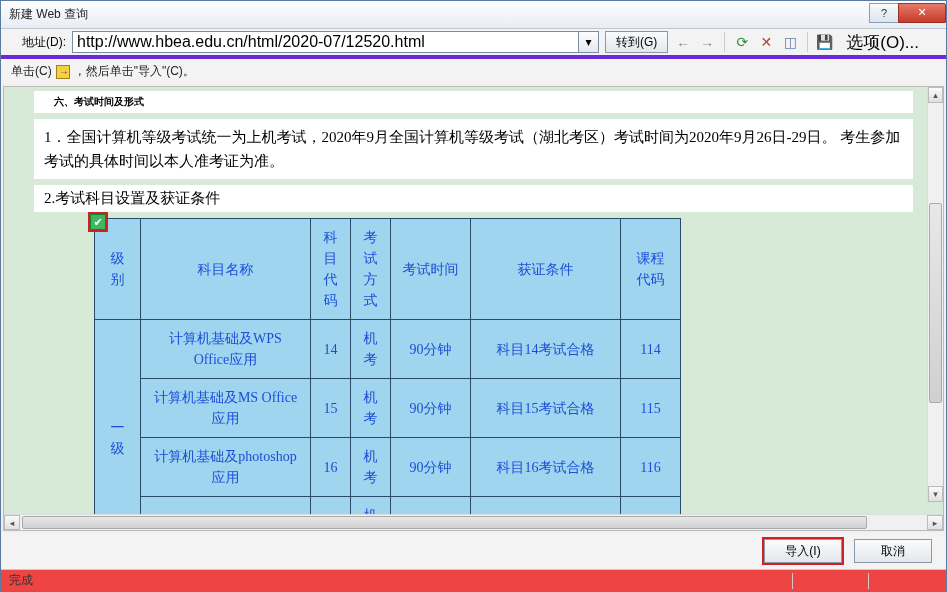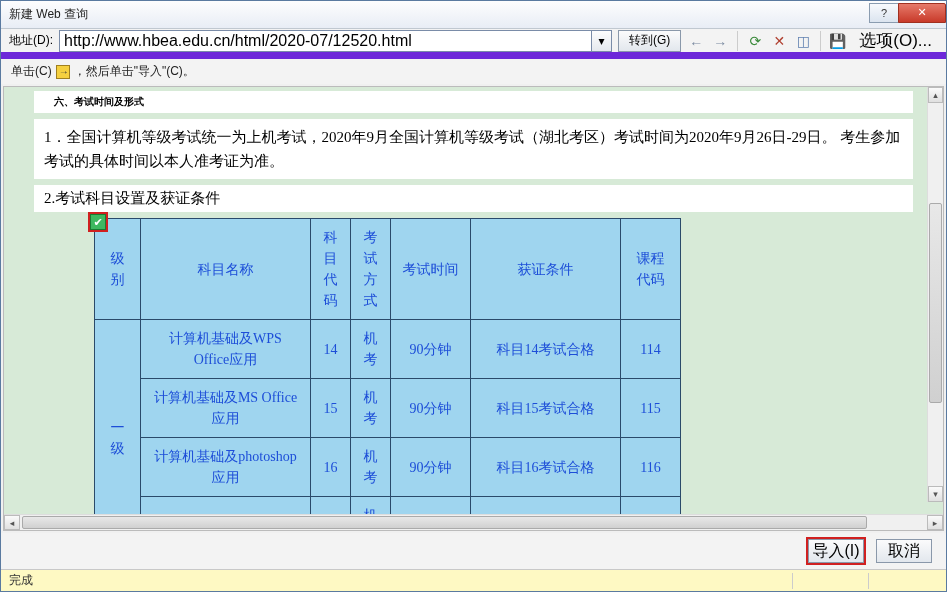--- a/index.html
+++ b/index.html
@@ -6,21 +6,21 @@
 body { font-family: "Microsoft YaHei", SimSun, Arial, sans-serif; font-size: 12px; background: #fff; }
 
 .window { width: 947px; height: 592px; border: 1px solid #5a7aa0; background: #f0f0f0; display: flex; flex-direction: column; position: relative; }
 
 .titlebar { height: 28px; background: linear-gradient(to bottom, #fdfdfe, #e8edf5); display: flex; align-items: center; padding: 0 0 0 8px; border-bottom: 1px solid #c0c8d0; }
 .titlebar-title { flex: 1; color: #222; font-size: 12px; }
 .titlebar-btns { display: flex; height: 22px; margin-top: -2px; }
 .titlebar-btn { width: 30px; height: 20px; border: 1px solid #8a9cb0; background: linear-gradient(#f8fafd,#dbe4ef); display: flex; align-items: center; justify-content: center; font-size: 11px; color: #333; margin-left: -1px; }
 .titlebar-close { width: 48px; background: linear-gradient(#e67a6a,#c83a2a); color: #fff; border: 1px solid #a03020; border-top-right-radius: 2px; }
 
-.toolbar { height: 30px; display: flex; align-items: center; padding: 4px 8px; gap: 6px; background: #f3f3f3; border-bottom: 7px solid #6d28d9; }
+.toolbar { height: 30px; display: flex; align-items: center; padding: 4px 21px; gap: 6px; background: #f3f3f3; border-bottom: 4px solid #6d28d9; }
 .addr-input-wrap { flex: 1; display: flex; }
 .addr-input { flex: 1; height: 22px; border: 1px solid #7a8ca8; padding: 0 4px; font-size: 16px; background: #fff; }
 .addr-dd { width: 20px; height: 22px; border: 1px solid #7a8ca8; border-left: none; background: linear-gradient(#fdfdfd,#e4e8ee); display: flex; align-items: center; justify-content: center; }
 .go-btn { height: 22px; padding: 0 10px; border: 1px solid #8a98aa; background: linear-gradient(#fbfbfc,#e2e7ed); font-size: 12px; }
 .nav-icon { width: 18px; height: 18px; display: flex; align-items: center; justify-content: center; color: #7a8aa0; font-size: 14px; }
 .sep { width: 1px; height: 20px; background: #ccc; margin: 0 2px; }
 .opt-btn { height: 22px; padding: 0 6px; border: none; background: transparent; font-size: 17px; display: flex; align-items: center; gap: 2px; }
 
 .instr-row { padding: 4px 10px; background: #f3f3f3; font-size: 12px; color: #222; display: flex; align-items: center; gap: 4px; }
 .yellow-arrow { display: inline-block; width: 14px; height: 14px; background: #f5d040; border: 1px solid #a08020; position: relative; }
@@ -45,24 +45,24 @@
 .vscroll-btn { height: 16px; background: linear-gradient(#fafafa,#e0e0e0); border: 1px solid #bbb; display:flex; align-items:center; justify-content:center; font-size:9px; color:#555;}
 .vscroll-track { position: absolute; top: 16px; bottom: 16px; left: 0; right: 0; }
 .vscroll-thumb { position: absolute; left: 1px; right: 1px; top: 100px; height: 200px; background: linear-gradient(#e8e8e8,#d0d0d0); border: 1px solid #aaa; border-radius: 2px; }
 
 .hscroll { height: 16px; background: #f0f0f0; border-top: 1px solid #ddd; display: flex; }
 .hscroll-btn { width: 16px; background: linear-gradient(#fafafa,#e0e0e0); border: 1px solid #bbb; display:flex; align-items:center; justify-content:center; font-size:9px; color:#555;}
 .hscroll-track { flex: 1; position: relative; }
 .hscroll-thumb { position: absolute; top: 1px; bottom: 1px; left: 2px; right: 60px; background: linear-gradient(#e8e8e8,#d0d0d0); border: 1px solid #aaa; border-radius: 2px; }
 
 .footer-btns { height: 36px; display: flex; align-items: center; justify-content: flex-end; gap: 12px; padding: 0 14px; background: #f3f3f3; }
-.dlg-btn { width: 56px; height: 24px; border: 1px solid #8a98aa; background: linear-gradient(#fbfbfc,#e2e7ed); font-size: 16px; }
+.dlg-btn { width: 78px; height: 24px; border: 1px solid #8a98aa; background: linear-gradient(#fbfbfc,#e2e7ed); font-size: 12px; }
 .dlg-btn.highlight { outline: 2px solid #d02020; }
 
-.status { height: 22px; border-top: 1px solid #c8c8c8; background: #fef9c3; display: flex; align-items: center; padding: 0 8px; font-size: 12px; color: #333; }
+.status { height: 22px; border-top: 1px solid #c8c8c8; background: #ef4444; display: flex; align-items: center; padding: 0 8px; font-size: 12px; color: #333; }
 .status-seg { border-left: 1px solid #ccc; height: 16px; margin-left: 6px; padding-left: 6px; width: 70px; }
 </style>
 </head>
 <body>
 
 <div class="window">
 
   <div class="titlebar">
     <div class="titlebar-title">新建 Web 查询</div>
     <div class="titlebar-btns">

